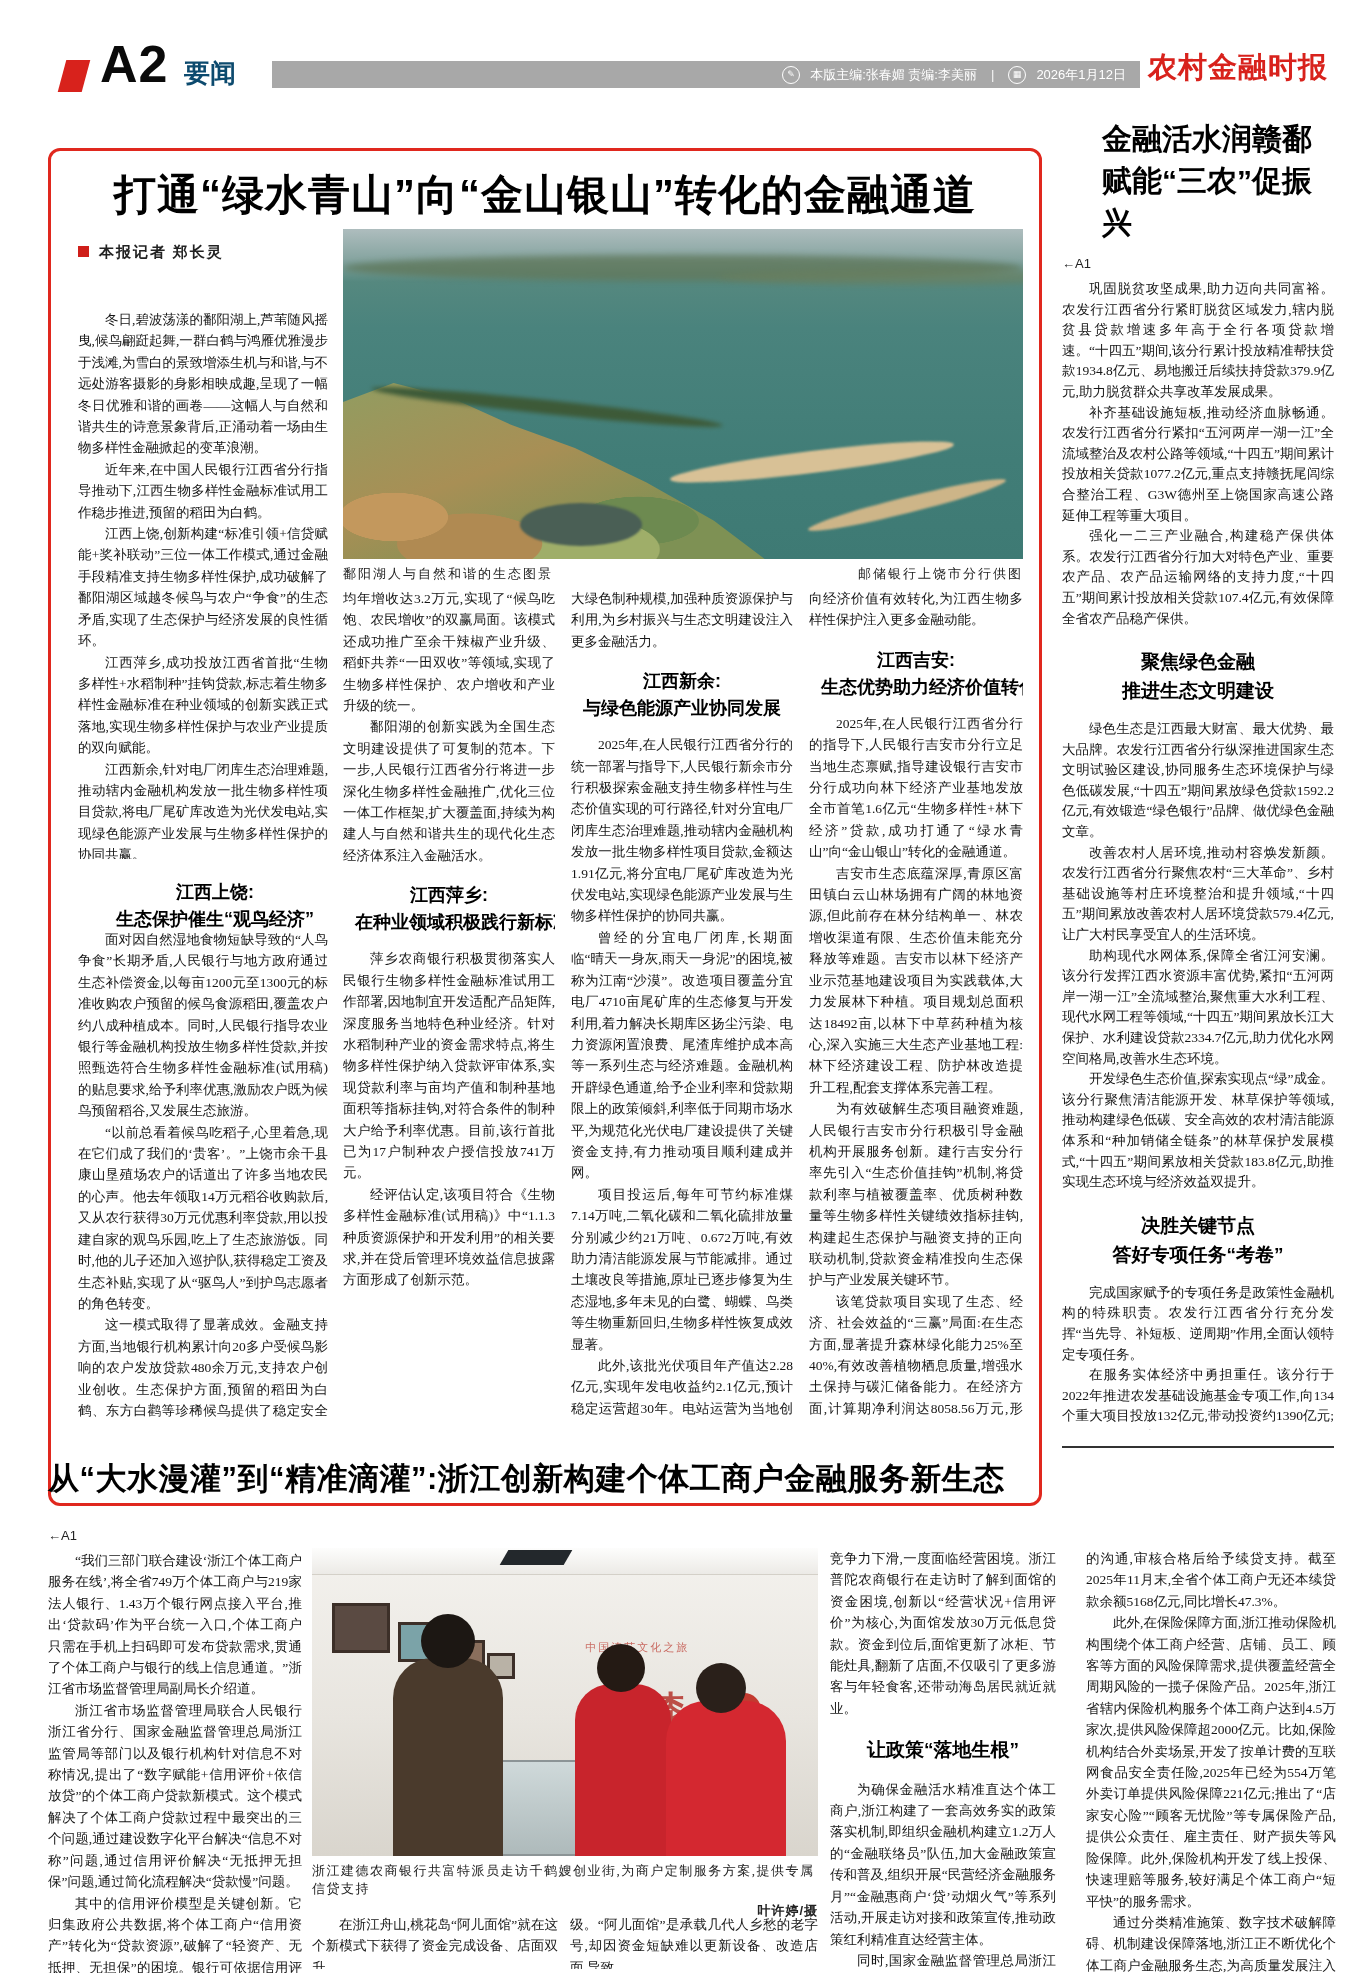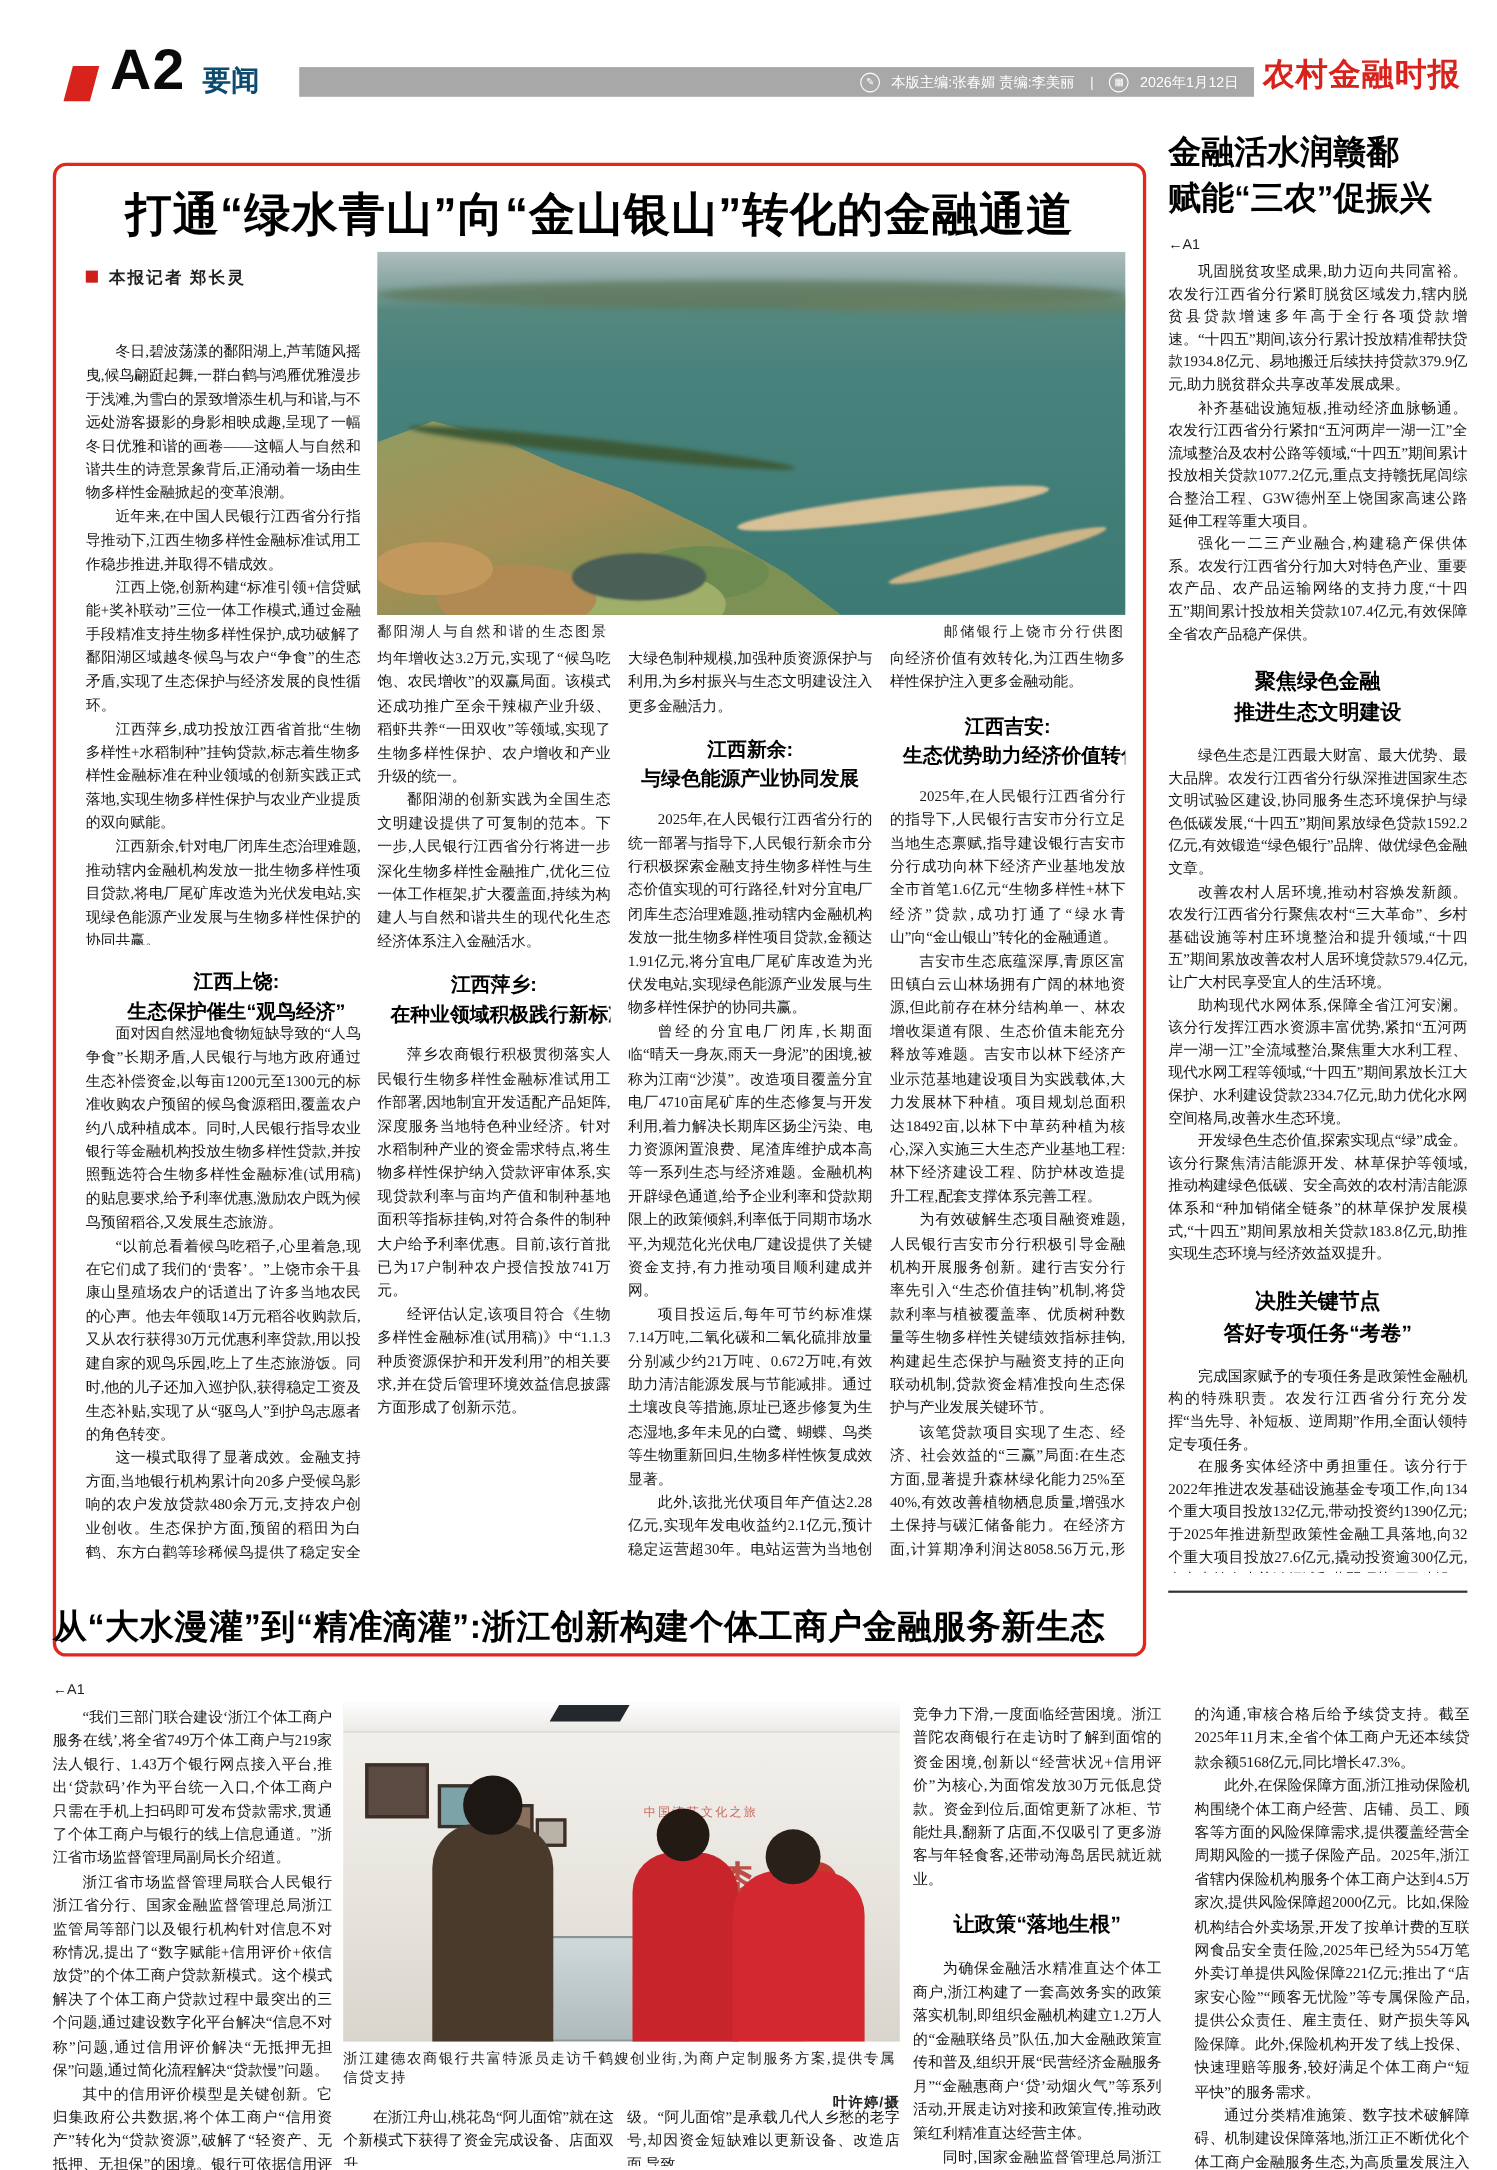--- a/index.html
+++ b/index.html
@@ -44,21 +44,21 @@
   .m-caption{left:292px;top:414px;width:680px;display:flex;justify-content:space-between;font-size:13px;letter-spacing:2px;color:#222;}
   
   .m-col1a{left:27px;top:158px;width:250px;height:550px;}
   .m-sub1{left:27px;top:712px;width:250px;}
   .m-col1b{left:27px;top:778px;width:250px;height:488px;}
   .m-col2{left:292px;top:437px;width:212px;height:830px;}
   .m-col3{left:520px;top:437px;width:222px;height:830px;}
   .m-col4{left:758px;top:437px;width:214px;height:830px;}
   
   .sb{left:1062px;top:118px;width:272px;}
-  .sb-title{font-family:"Liberation Sans",sans-serif;font-weight:900;font-size:30px;line-height:42px;color:#000;}
+  .sb-title{font-family:"Liberation Sans",sans-serif;font-weight:900;font-size:30px;line-height:42px;color:#000;margin-left:40px;}
   .sb-jump{font-size:13px;font-family:"Liberation Sans",sans-serif;color:#222;margin:12px 0 8px;}
   .sb-sub{font-family:"Liberation Sans",sans-serif;font-weight:700;font-size:19px;line-height:29px;text-align:center;margin:18px 0 14px;color:#000;}
   .sb-rule{left:1062px;top:1446px;width:272px;height:0;border-top:2px solid #333;}
   .sb-wrap{height:1312px;overflow:hidden;}
   
   .b-headline{left:48px;top:1458px;font-family:"Liberation Sans",sans-serif;font-weight:900;font-size:31px;letter-spacing:.5px;color:#000;white-space:nowrap;}
   .b-jump{left:48px;top:1528px;font-size:13px;font-family:"Liberation Sans",sans-serif;color:#222;}
   .b-col1{left:48px;top:1550px;width:254px;height:423px;}
   .b-photo{left:312px;top:1548px;width:506px;height:308px;overflow:hidden;background:linear-gradient(180deg,#f4f2ee 0%,#e8e5df 55%,#d9d5cd 100%);}
   .b-photo .ceil{position:absolute;left:0;top:0;width:100%;height:26px;background:linear-gradient(180deg,#fdfdfc,#eceae6);border-bottom:1px solid #d4d0c8;}
@@ -115,21 +115,21 @@
     <div class="beach2"></div>
     <div class="pond"></div>
   </div>
   <div class="abs m-caption">
     <span>鄱阳湖人与自然和谐的生态图景</span>
     <span>邮储银行上饶市分行供图</span>
   </div>
 
   <div class="abs bodytext m-col1a">
       <p class="para">冬日,碧波荡漾的鄱阳湖上,芦苇随风摇曳,候鸟翩跹起舞,一群白鹤与鸿雁优雅漫步于浅滩,为雪白的景致增添生机与和谐,与不远处游客摄影的身影相映成趣,呈现了一幅冬日优雅和谐的画卷——这幅人与自然和谐共生的诗意景象背后,正涌动着一场由生物多样性金融掀起的变革浪潮。</p>
-      <p class="para">近年来,在中国人民银行江西省分行指导推动下,江西生物多样性金融标准试用工作稳步推进,并取得不错成效。</p>
+      <p class="para">近年来,在中国人民银行江西省分行指导推动下,江西生物多样性金融标准试用工作稳步推进,预留的稻田为白鹤。</p>
       <p class="para">江西上饶,创新构建“标准引领+信贷赋能+奖补联动”三位一体工作模式,通过金融手段精准支持生物多样性保护,成功破解了鄱阳湖区域越冬候鸟与农户“争食”的生态矛盾,实现了生态保护与经济发展的良性循环。</p>
       <p class="para">江西萍乡,成功投放江西省首批“生物多样性+水稻制种”挂钩贷款,标志着生物多样性金融标准在种业领域的创新实践正式落地,实现生物多样性保护与农业产业提质的双向赋能。</p>
       <p class="para">江西新余,针对电厂闭库生态治理难题,推动辖内金融机构发放一批生物多样性项目贷款,将电厂尾矿库改造为光伏发电站,实现绿色能源产业发展与生物多样性保护的协同共赢。</p>
     </div>
   <div class="abs colsub m-sub1">
     <div>江西上饶:</div>
     <div>生态保护催生“观鸟经济”</div>
   </div>
   <div class="abs bodytext m-col1b">
       <p class="para">面对因自然湿地食物短缺导致的“人鸟争食”长期矛盾,人民银行与地方政府通过生态补偿资金,以每亩1200元至1300元的标准收购农户预留的候鸟食源稻田,覆盖农户约八成种植成本。同时,人民银行指导农业银行等金融机构投放生物多样性贷款,并按照甄选符合生物多样性金融标准(试用稿)的贴息要求,给予利率优惠,激励农户既为候鸟预留稻谷,又发展生态旅游。</p>

